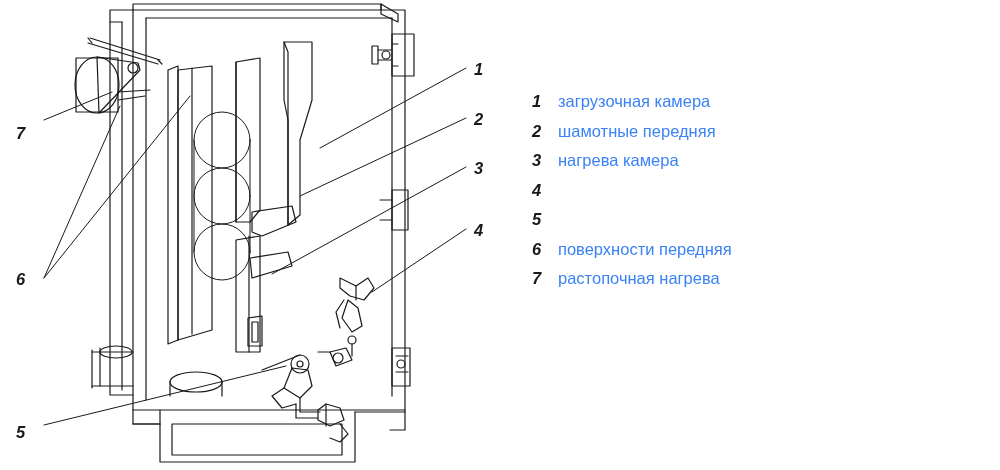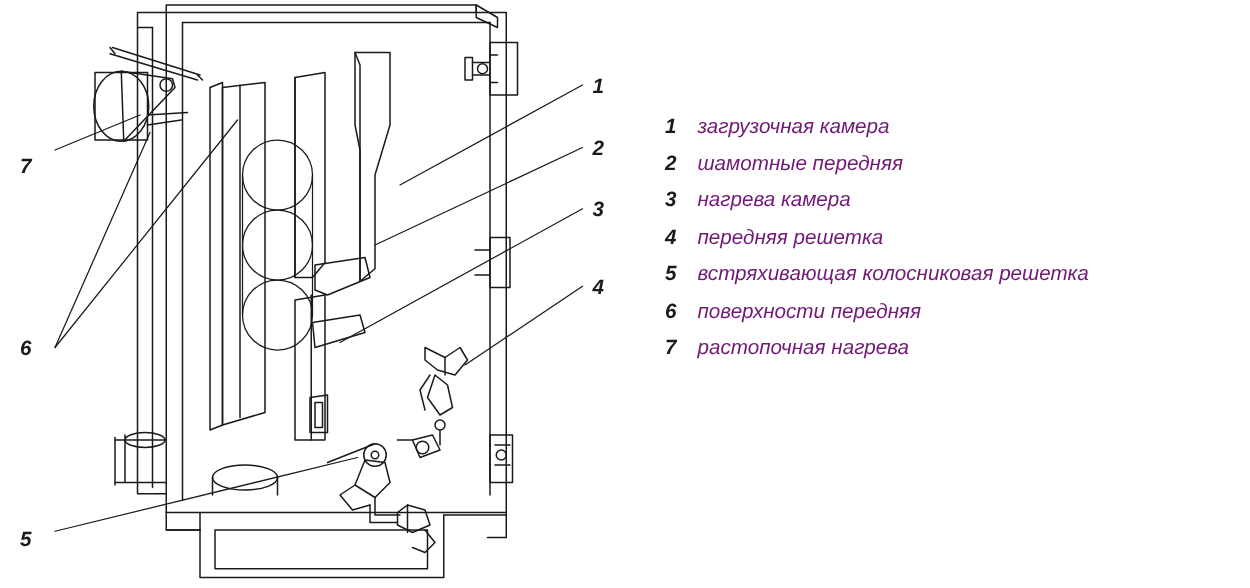--- a/index.html
+++ b/index.html
@@ -36,23 +36,22 @@
   .legend-num {
     width: 26px;
     flex: 0 0 26px;
     text-align: left;
     font-weight: bold;
     font-style: italic;
     font-size: 16.5px;
     color: #1a1a1a;
   }
   .legend-label {
-    font-style: italic;
     font-size: 16.5px;
-    color: #701a75;
+    color: #3b82f6;
     white-space: nowrap;
   }
   .callout-num {
     position: absolute;
     font-weight: bold;
     font-style: italic;
     font-size: 16.5px;
     color: #1a1a1a;
   }
 </style>
@@ -210,25 +209,23 @@
     <div class="legend-row">
       <div class="legend-num">2</div>
       <div class="legend-label">шамотные передняя</div>
     </div>
     <div class="legend-row">
       <div class="legend-num">3</div>
       <div class="legend-label">нагрева камера</div>
     </div>
     <div class="legend-row">
       <div class="legend-num">4</div>
-      <div class="legend-label">передняя решетка</div>
     </div>
     <div class="legend-row">
       <div class="legend-num">5</div>
-      <div class="legend-label">встряхивающая колосниковая решетка</div>
     </div>
     <div class="legend-row">
       <div class="legend-num">6</div>
       <div class="legend-label">поверхности передняя</div>
     </div>
     <div class="legend-row">
       <div class="legend-num">7</div>
       <div class="legend-label">растопочная нагрева</div>
     </div>
   </div>

